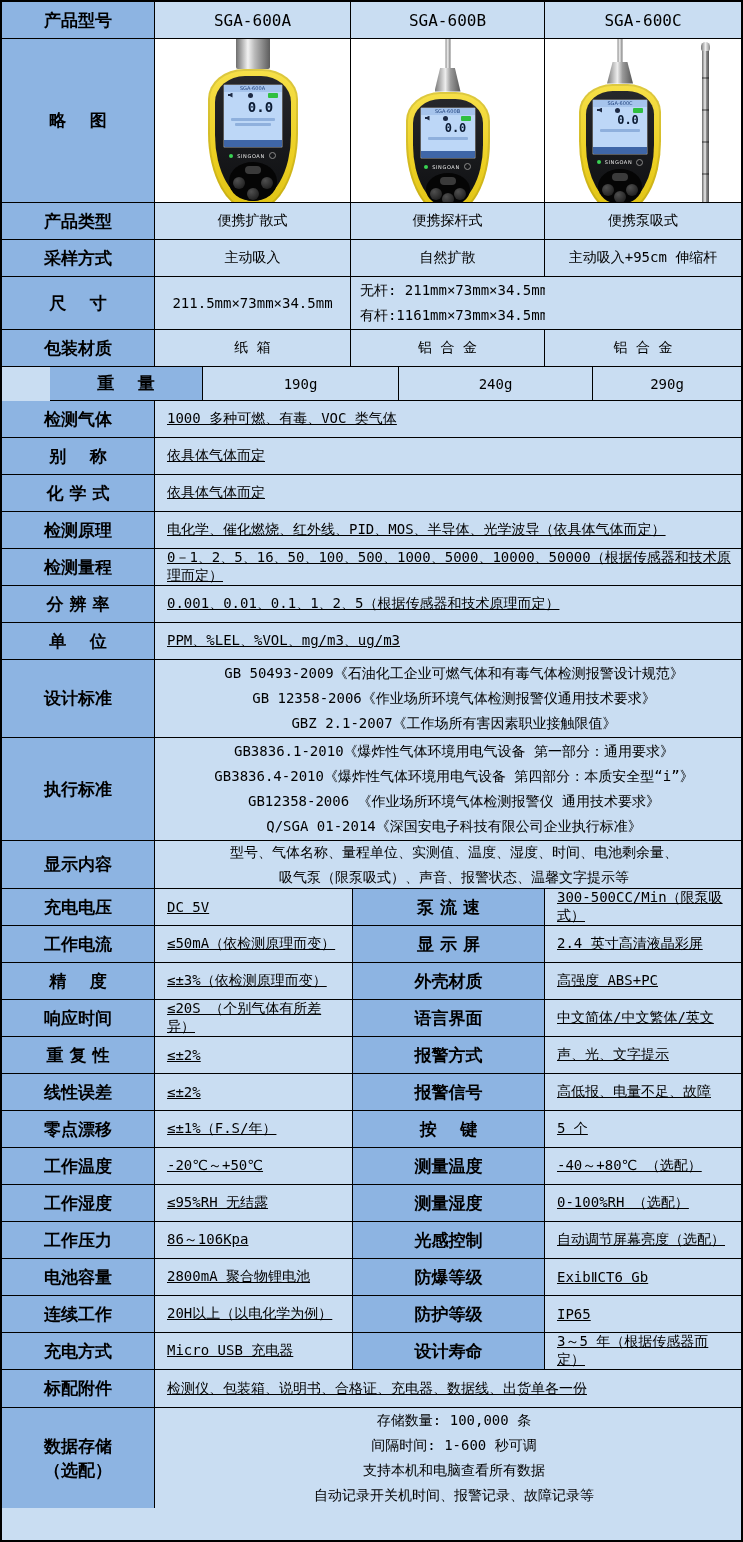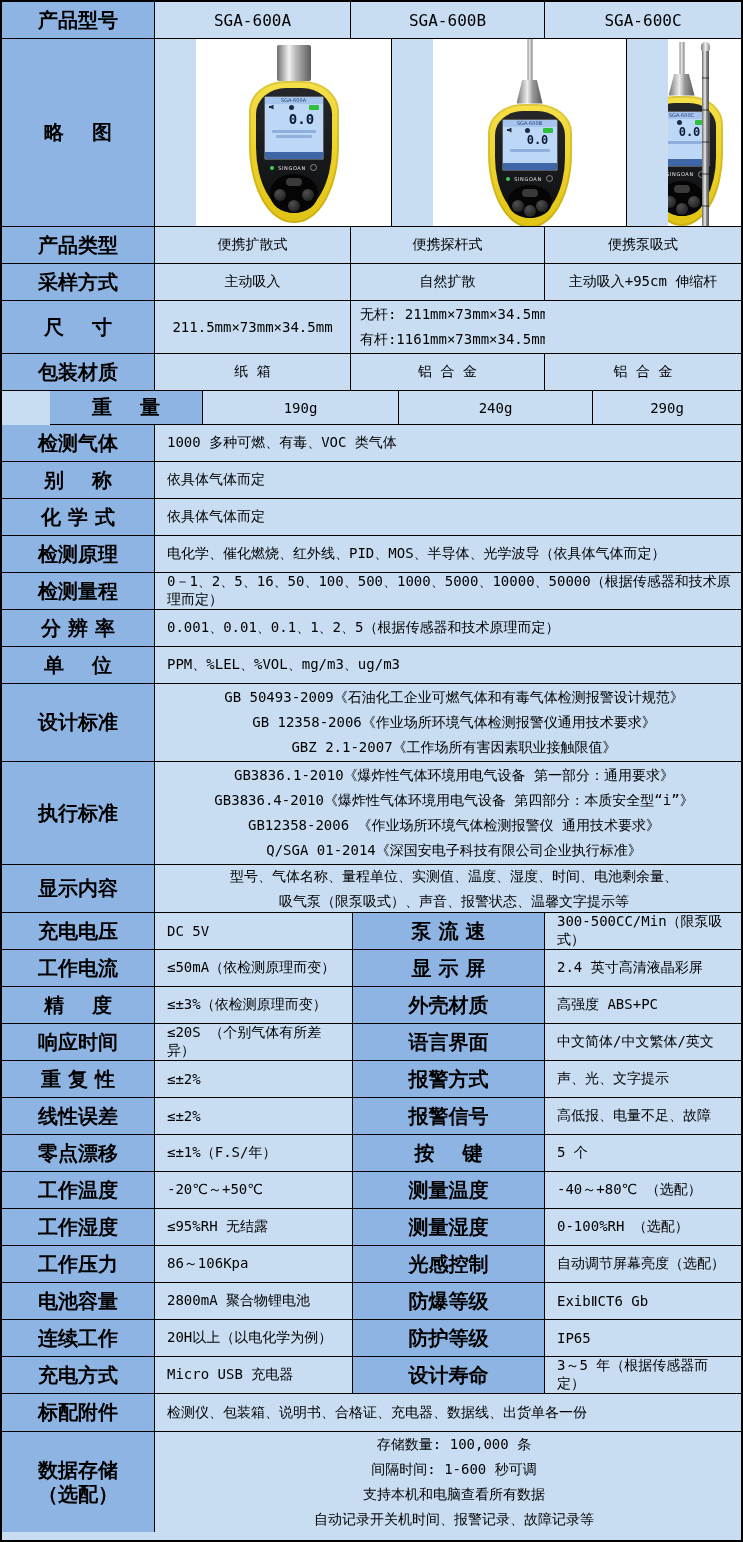--- a/index.html
+++ b/index.html
@@ -5,27 +5,27 @@
   html,body{margin:0;padding:0;background:#fff;}
   body{width:743px;font-family:"DejaVu Sans","Liberation Sans",sans-serif;color:#000;}
   .spec-table{width:743px;height:1542px;box-sizing:border-box;border:2px solid #000;background:#c9ddf2;}
   .r{display:grid;border-bottom:1px solid #000;box-sizing:border-box;}
   .r:last-child{border-bottom:none;}
   .r>div{border-right:1px solid #000;box-sizing:border-box;display:flex;align-items:center;overflow:hidden;}
   .r>div:last-child{border-right:none;}
   .cols4{grid-template-columns:153px 196px 194px auto;}
   .cols2{grid-template-columns:153px auto;}
   .colsd{grid-template-columns:153px 198px 192px auto;}
-  .h37{height:37px;}.h200{height:188px;gap:41px;}.h53{height:53px;}.h34{height:34px;margin-left:48px;}
+  .h37{height:37px;}.h200{height:164px;}.h53{height:53px;}.h34{height:34px;margin-left:48px;}
   .h78{height:78px;}.h103{height:103px;}.h48{height:48px;}.h38{height:38px;}.h100{height:100px;}
-  .lab{background:#8db4e2;justify-content:center;font-weight:bold;font-size:20px;white-space:pre;text-align:center;}
+  .lab{background:#8db4e2;justify-content:center;font-weight:bold;font-size:17px;white-space:pre;text-align:center;}
   .lab.col{flex-direction:column;line-height:24px;}
   .val{background:#c9ddf2;font-size:14px;font-family:"DejaVu Sans Mono","DejaVu Sans",monospace;}
   .cen{justify-content:center;text-align:center;}
-  .lft{justify-content:flex-start;padding-left:12px;padding-right:6px;}
+  .lft{justify-content:flex-start;padding-left:12px;padding-right:6px;text-decoration:underline;}
   .mul{flex-direction:column;align-items:flex-start;justify-content:center;padding-left:12px;line-height:25px;}
   .mul>div{white-space:nowrap;}
   .hdr-val{background:#c9ddf2;font-size:16px;font-family:"DejaVu Sans Mono","DejaVu Sans",monospace;justify-content:center;}
   .photo{background:#fff;justify-content:center;position:relative;}
   
   .device{position:relative;}
   .dev-a{width:100px;height:188px;}
   .dev-b{width:100px;height:194px;}
   .dev-c{width:100px;height:194px;margin-right:46px;}
   .cap{position:absolute;left:50%;transform:translateX(-50%);top:6px;width:34px;height:36px;border-radius:2px;

